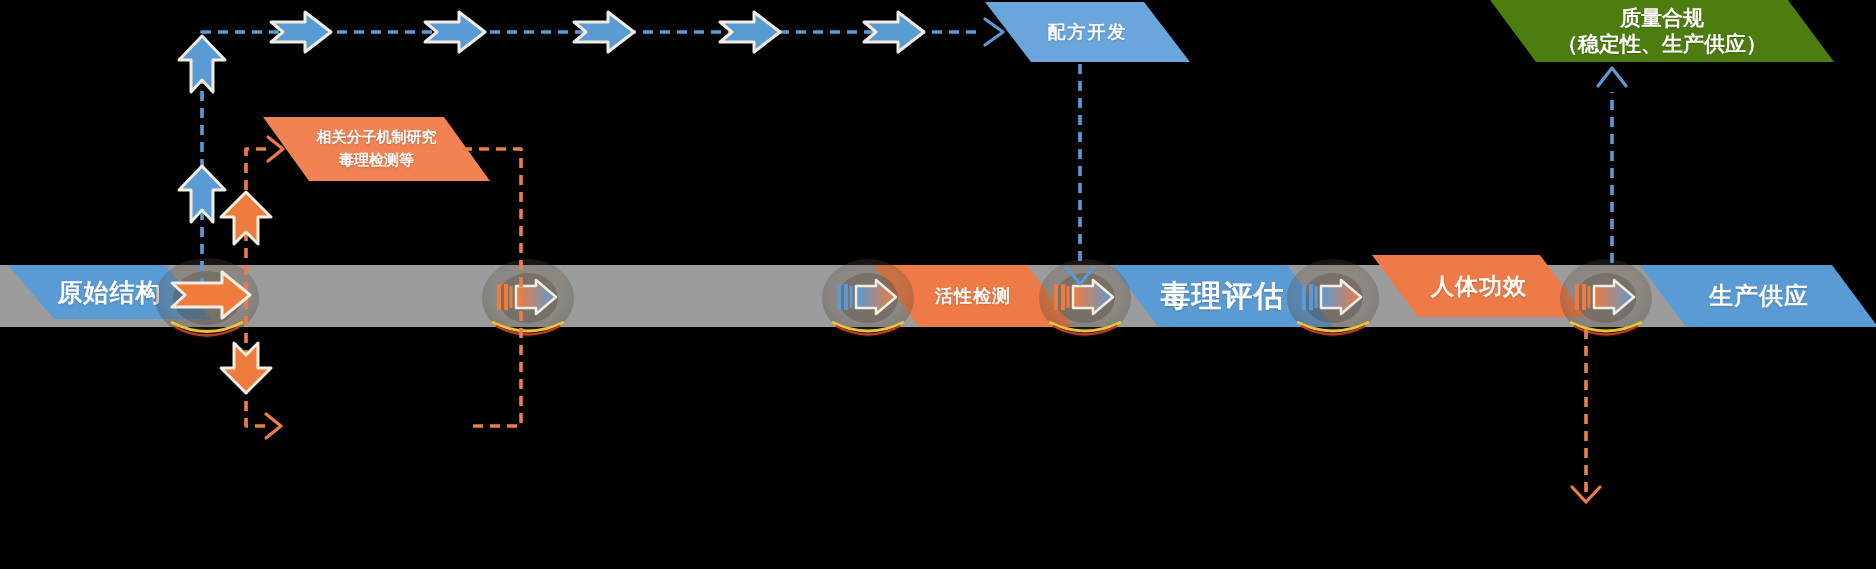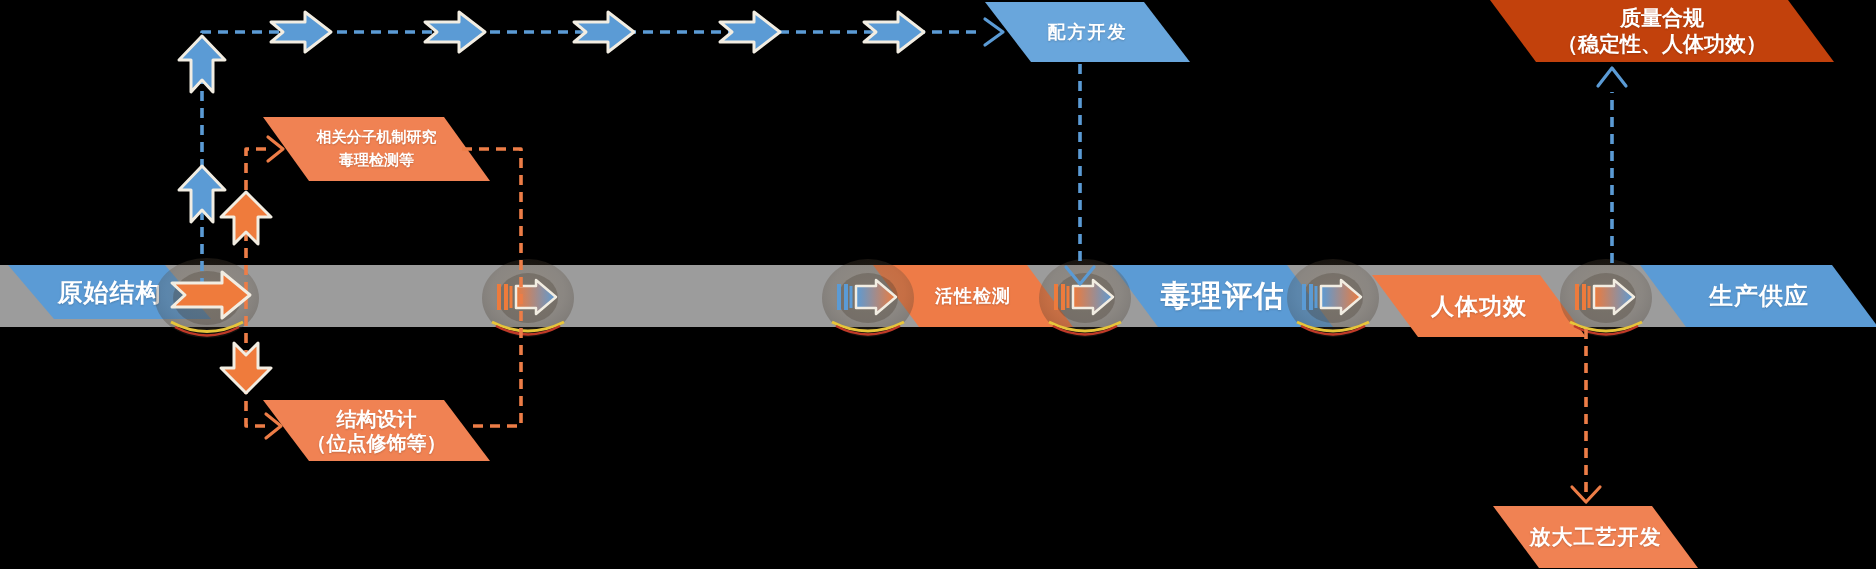--- a/index.html
+++ b/index.html
@@ -6,29 +6,29 @@
   #canvas{position:relative;width:1876px;height:569px;background:#000;overflow:hidden;
           font-family:"DejaVu Sans","Liberation Sans",sans-serif;}
   .band{position:absolute;left:0;top:265px;width:1862px;height:62px;background:#9C9C9C;
         clip-path:polygon(0 0, calc(100% - 46px) 0, 100% 100%, 0 100%);}
   .node{position:absolute;display:flex;flex-direction:column;align-items:center;justify-content:center;
         color:#fff;font-weight:bold;text-align:center;
         clip-path:polygon(0 0, calc(100% - 46px) 0, 100% 100%, 46px 100%);
         text-shadow:0 1px 2px rgba(0,0,0,.18);}
   .blue{background:#5B9BD5;}
   .blue-mid{background:#69A6DC;}
-  .blue-light{background:#c2410c;}
+  .blue-light{background:#4d7c0f;}
   .orange{background:#EE7B47;}
   .orange-node{background:#F08253;}
   
   #st0{left:8px;top:265px;width:203px;height:54px;font-size:25px;letter-spacing:1px;}
   #st1{left:548px;top:265px;width:300px;height:62px;font-size:21px;letter-spacing:1px;}
   #st2{left:873px;top:265px;width:200px;height:62px;font-size:18px;letter-spacing:1px;}
   #st3{left:1112px;top:265px;width:221px;height:62px;font-size:30px;letter-spacing:1px;}
-  #st4{left:1372px;top:275px;width:214px;height:62px;font-size:23px;letter-spacing:1px;}
+  #st4{left:1372px;top:255px;width:214px;height:62px;font-size:23px;letter-spacing:1px;}
   #st5{left:1640px;top:265px;width:238px;height:62px;font-size:24px;letter-spacing:1px;}
   
   #formula{left:985px;top:2px;width:205px;height:60px;font-size:18px;letter-spacing:2px;}
   #quality{left:1490px;top:0;width:344px;height:62px;font-size:21px;line-height:26px;}
   #mech{left:263px;top:117px;width:227px;height:64px;font-size:15px;line-height:23px;}
   #struct{left:263px;top:400px;width:227px;height:61px;font-size:20px;line-height:24px;}
   #scale{left:1493px;top:506px;width:205px;height:62px;font-size:21px;letter-spacing:1px;}
   #overlay{position:absolute;left:0;top:0;z-index:5;}
   .node{z-index:2;}
   .band{z-index:1;}
@@ -54,32 +54,25 @@
   </div>
   <div id="st5" class="node blue">
     <span>生产供应</span>
   </div>
 
   <div id="formula" class="node blue-mid">
     <span>配方开发</span>
   </div>
   <div id="quality" class="node blue-light">
     <span>质量合规</span>
-    <span>（稳定性、人体功效）</span>
+    <span>（稳定性、生产供应）</span>
   </div>
   <div id="mech" class="node orange-node">
     <span>相关分子机制研究</span>
     <span>毒理检测等</span>
-  </div>
-  <div id="struct" class="node orange-node">
-    <span>结构设计</span>
-    <span>（位点修饰等）</span>
-  </div>
-  <div id="scale" class="node orange-node">
-    <span>放大工艺开发</span>
   </div>
 
   <svg id="overlay" width="1876" height="569" viewBox="0 0 1876 569">
     <defs>
       <radialGradient id="coinG" cx="50%" cy="42%" r="60%">
         <stop offset="0%" stop-color="#8d7b63" stop-opacity="0.75"></stop>
         <stop offset="65%" stop-color="#5d4e3d" stop-opacity="0.55"></stop>
         <stop offset="100%" stop-color="#3c3227" stop-opacity="0.65"></stop>
       </radialGradient>
       <linearGradient id="gOB" x1="0" y1="0" x2="1" y2="0">

